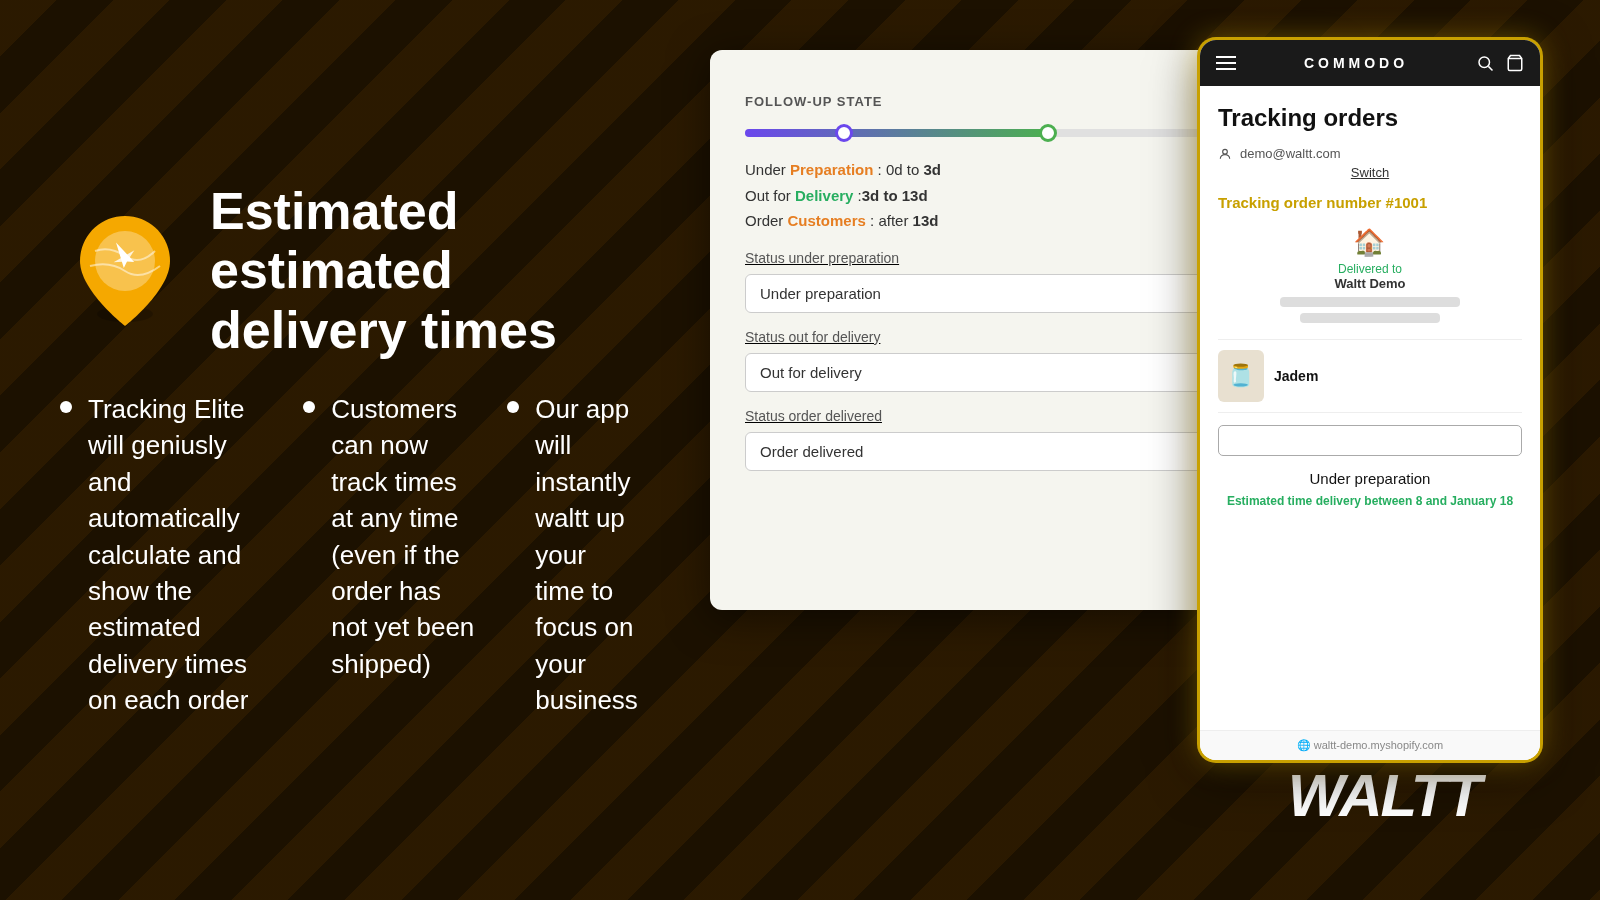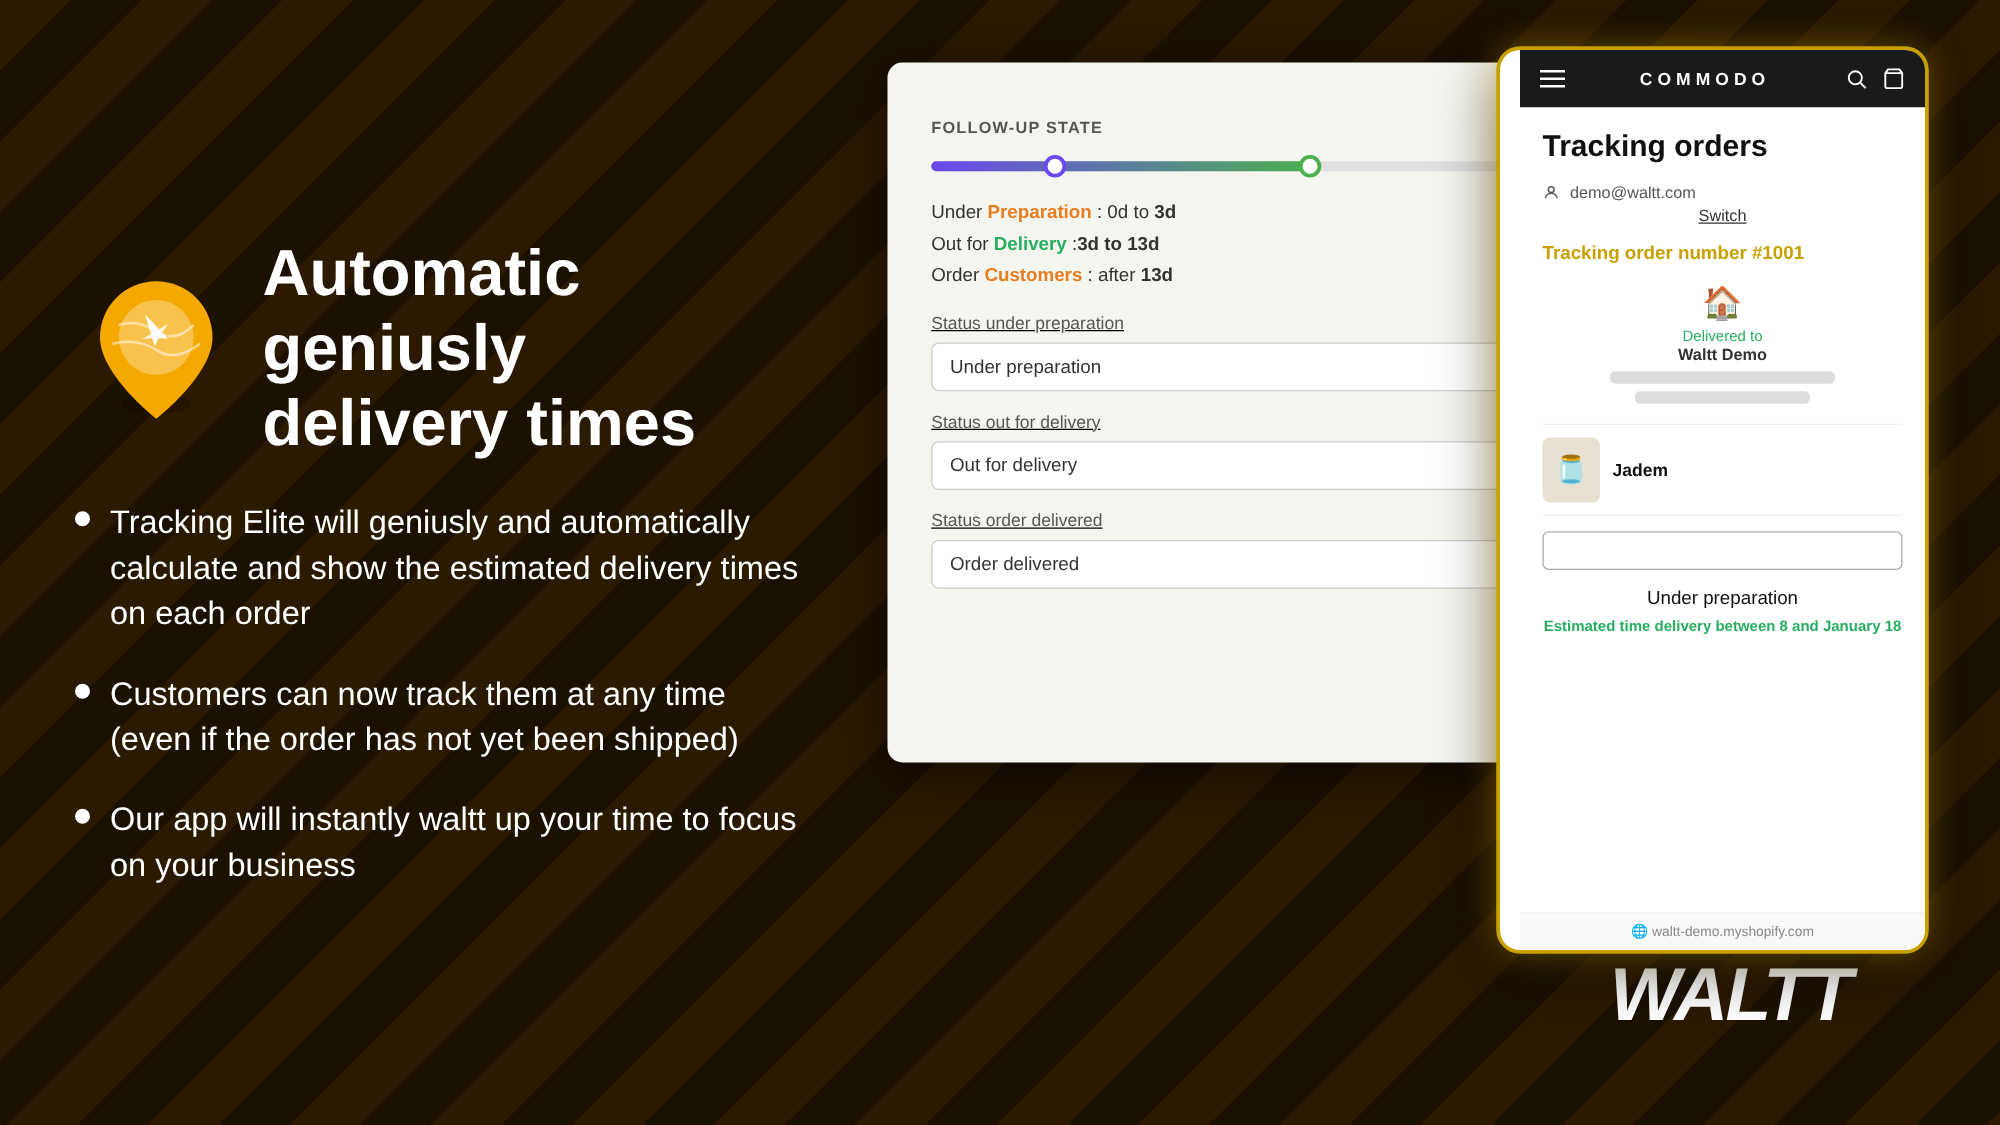--- a/index.html
+++ b/index.html
@@ -62,21 +62,21 @@
       font-size: 52px;
       font-weight: 900;
       color: #ffffff;
       line-height: 1.15;
       text-transform: none;
     }
 
     .bullet-list {
       list-style: none;
       display: flex;
-      flex-direction: column;
+      flex-direction: row;
       gap: 28px;
     }
 
     .bullet-item {
       display: flex;
       align-items: flex-start;
       gap: 16px;
       color: #ffffff;
       font-size: 26px;
       line-height: 1.4;
@@ -194,21 +194,20 @@
       top: 0px;
       width: 340px;
       height: 720px;
       background: #fff;
       border-radius: 16px;
       overflow: hidden;
       box-shadow: 0 0 0 3px #c8a000, 0 0 30px rgba(255,200,0,0.4), 0 12px 50px rgba(0,0,0,0.6);
       z-index: 10;
       display: flex;
       flex-direction: column;
-      padding-left: 16px;
     }
 
     .phone-topbar {
       background: #1a1a1a;
       padding: 14px 16px;
       display: flex;
       align-items: center;
       justify-content: space-between;
     }
 
@@ -427,34 +426,34 @@
         <path d="M35 45 Q50 40 65 50 Q80 60 95 45" stroke="rgba(255,255,255,0.5)" stroke-width="2" fill="none"></path>
         <path d="M30 60 Q50 55 65 65 Q80 75 100 60" stroke="rgba(255,255,255,0.5)" stroke-width="2" fill="none"></path>
 
         <g transform="translate(65,52) rotate(-30)">
           <path d="M0 -18 L6 8 L0 4 L-6 8 Z" fill="#fff"></path>
           <path d="M-12 -2 L12 -2 L0 4 Z" fill="#fff" opacity="0.8"></path>
         </g>
       </svg>
       <div>
         <div class="main-title">
-          <span>Automatic geniusly</span><br>
+          <span>Estimated estimated</span><br>
           <span>delivery times</span>
         </div>
       </div>
     </div>
 
     <ul class="bullet-list">
       <li class="bullet-item">
         <div class="bullet-dot"></div>
         <span>Tracking Elite will geniusly and automatically calculate and show the estimated delivery times on each order</span>
       </li>
       <li class="bullet-item">
         <div class="bullet-dot"></div>
-        <span>Customers can now track them at any time (even if the order has not yet been shipped)</span>
+        <span>Customers can now track times at any time (even if the order has not yet been shipped)</span>
       </li>
       <li class="bullet-item">
         <div class="bullet-dot"></div>
         <span>Our app will instantly waltt up your time to focus on your business</span>
       </li>
     </ul>
   </div>
 
   <div class="right-panel">
 

